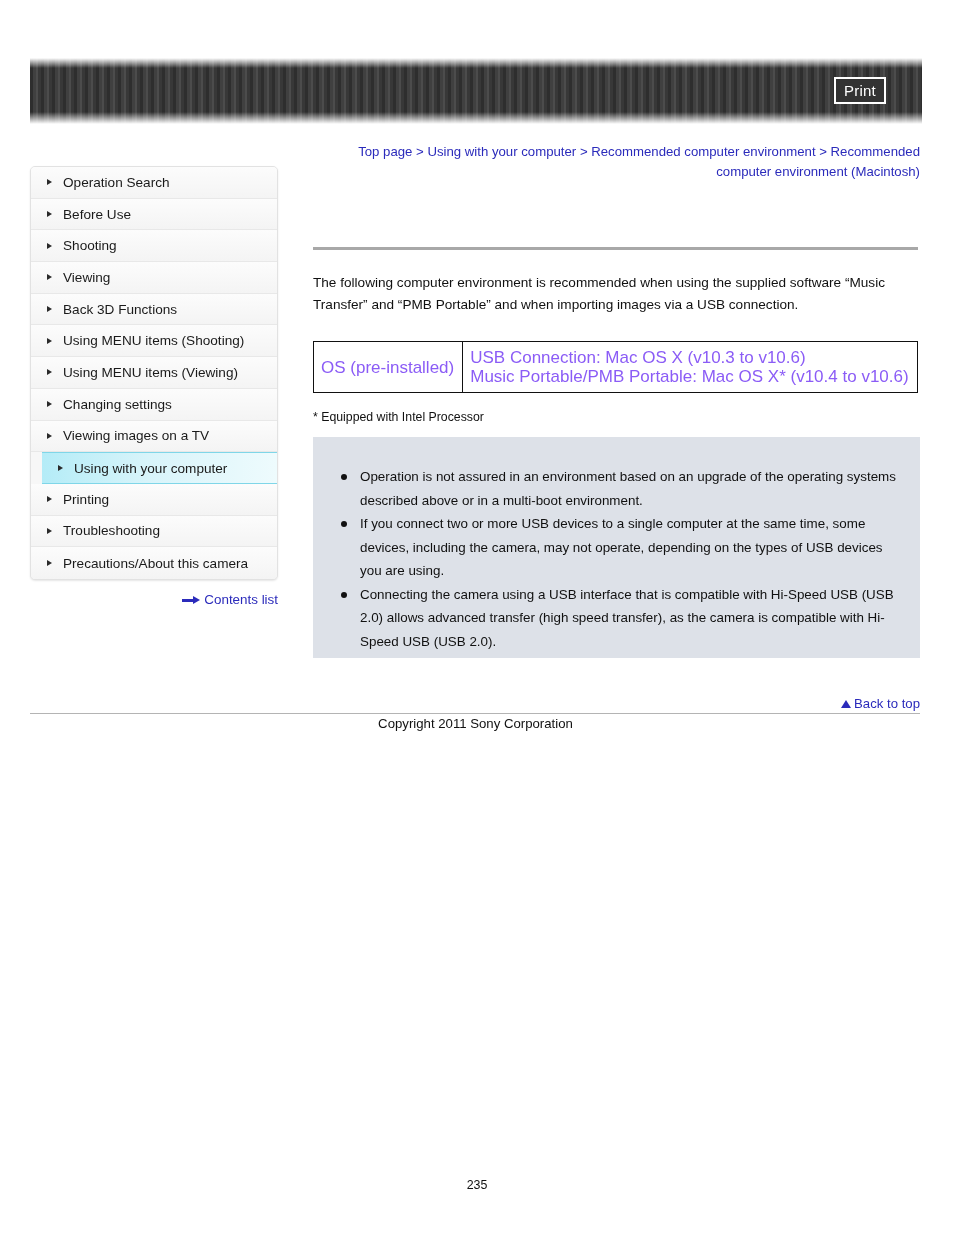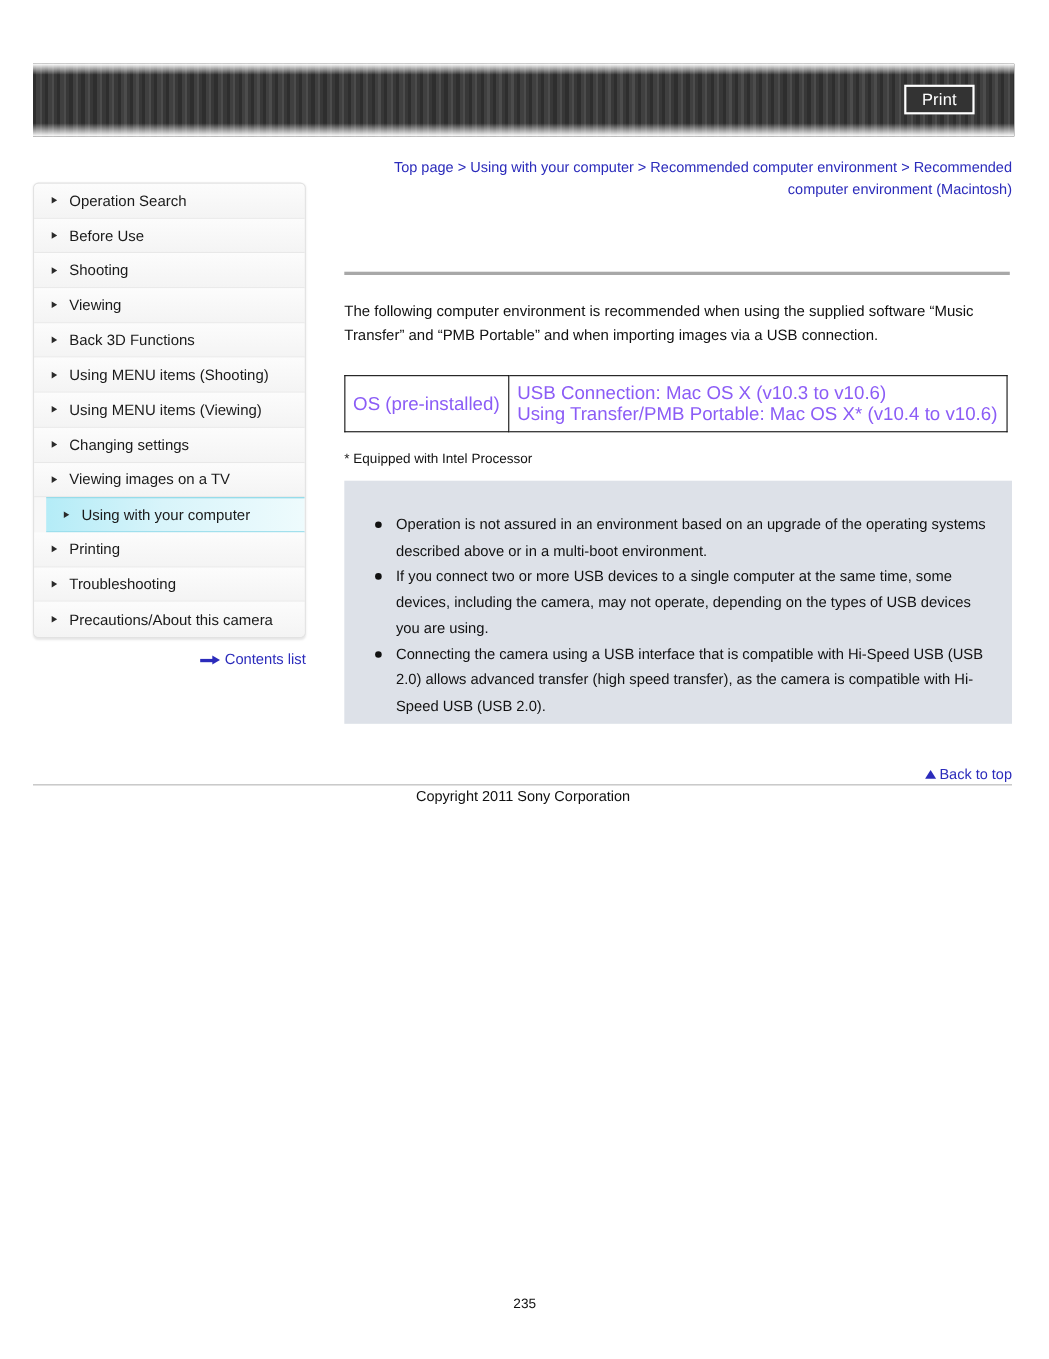--- a/index.html
+++ b/index.html
@@ -45,21 +45,21 @@
   }
   .header-fade-bottom {
     position: absolute; left: 0; bottom: 0; width: 100%; height: 12px;
     background: linear-gradient(to top, #ffffff 0%, rgba(255,255,255,0) 100%);
     pointer-events: none;
   }
   .print-button {
     position: absolute;
     right: 36px;
     top: 19px;
-    width: 64px;
+    width: 52px;
     height: 27px;
     border: 2px solid #ffffff;
     background: #333333;
     color: #ffffff;
     font-size: 15px;
     line-height: 23px;
     text-align: center;
     letter-spacing: 0.2px;
     cursor: pointer;
     margin-left: 38px;
@@ -324,21 +324,21 @@
 <div class="top-rule"></div>
 
 <div class="intro">The following computer environment is recommended when using the supplied software “Music Transfer” and “PMB Portable” and when importing images via a USB connection.</div>
 
 <table class="os-table">
   <tbody>
       <tr>
     <td class="label">OS (pre-installed)</td>
     <td class="value">
       <div>USB Connection: Mac OS X (v10.3 to v10.6)</div>
-      <div>Using Transfer/PMB Portable: Mac OS X* (v10.4 to v10.6)</div>
+      <div>Music Portable/PMB Portable: Mac OS X* (v10.4 to v10.6)</div>
     </td>
   </tr>
 </tbody>
   </table>
 
 <div class="footnote">* Equipped with Intel Processor</div>
 
 <div class="note-box">
   <ul class="note-list" id="notes-list">
       <li>Operation is not assured in an environment based on an upgrade of the operating systems described above or in a multi-boot environment.</li>

